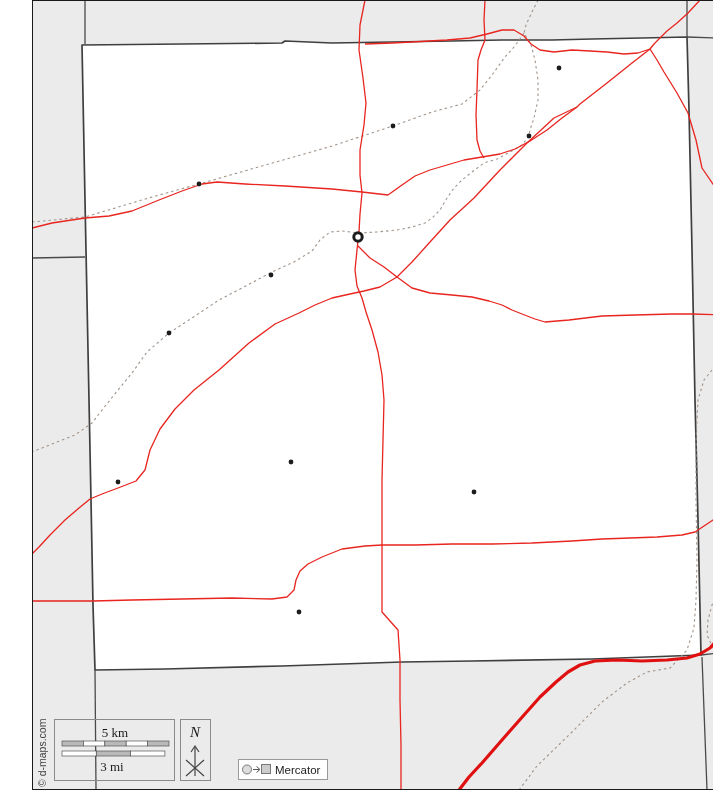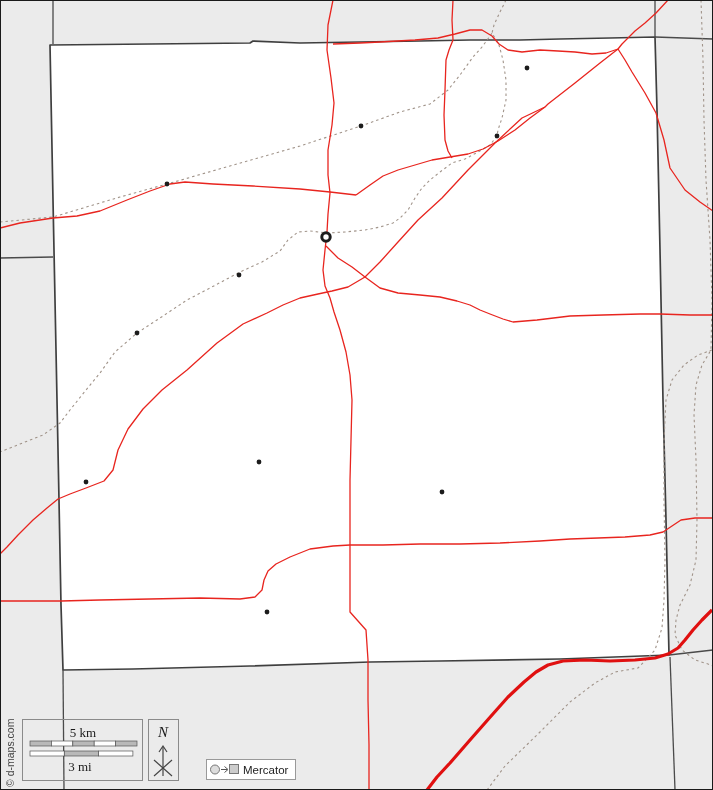--- a/index.html
+++ b/index.html
@@ -1,16 +1,16 @@
 <!DOCTYPE html>
 <html><head>
 <meta charset="utf-8">
 <style>
   html,body{margin:0;padding:0;background:#fff;}
-  #stage{position:relative;width:603px;height:790px;font-family:"Liberation Sans",sans-serif;}
+  #stage{position:relative;width:603px;height:790px;font-family:"Liberation Sans",sans-serif;margin-left:32px;}
   svg{display:block;}
   text{user-select:none;}
   .serif{font-family:"Liberation Serif",serif;}
   .sans{font-family:"Liberation Sans",sans-serif;}
 </style>
 </head>
 <body>
 
 <div id="stage">
   <svg id="map-svg" width="713" height="790" viewBox="0 0 713 790">

